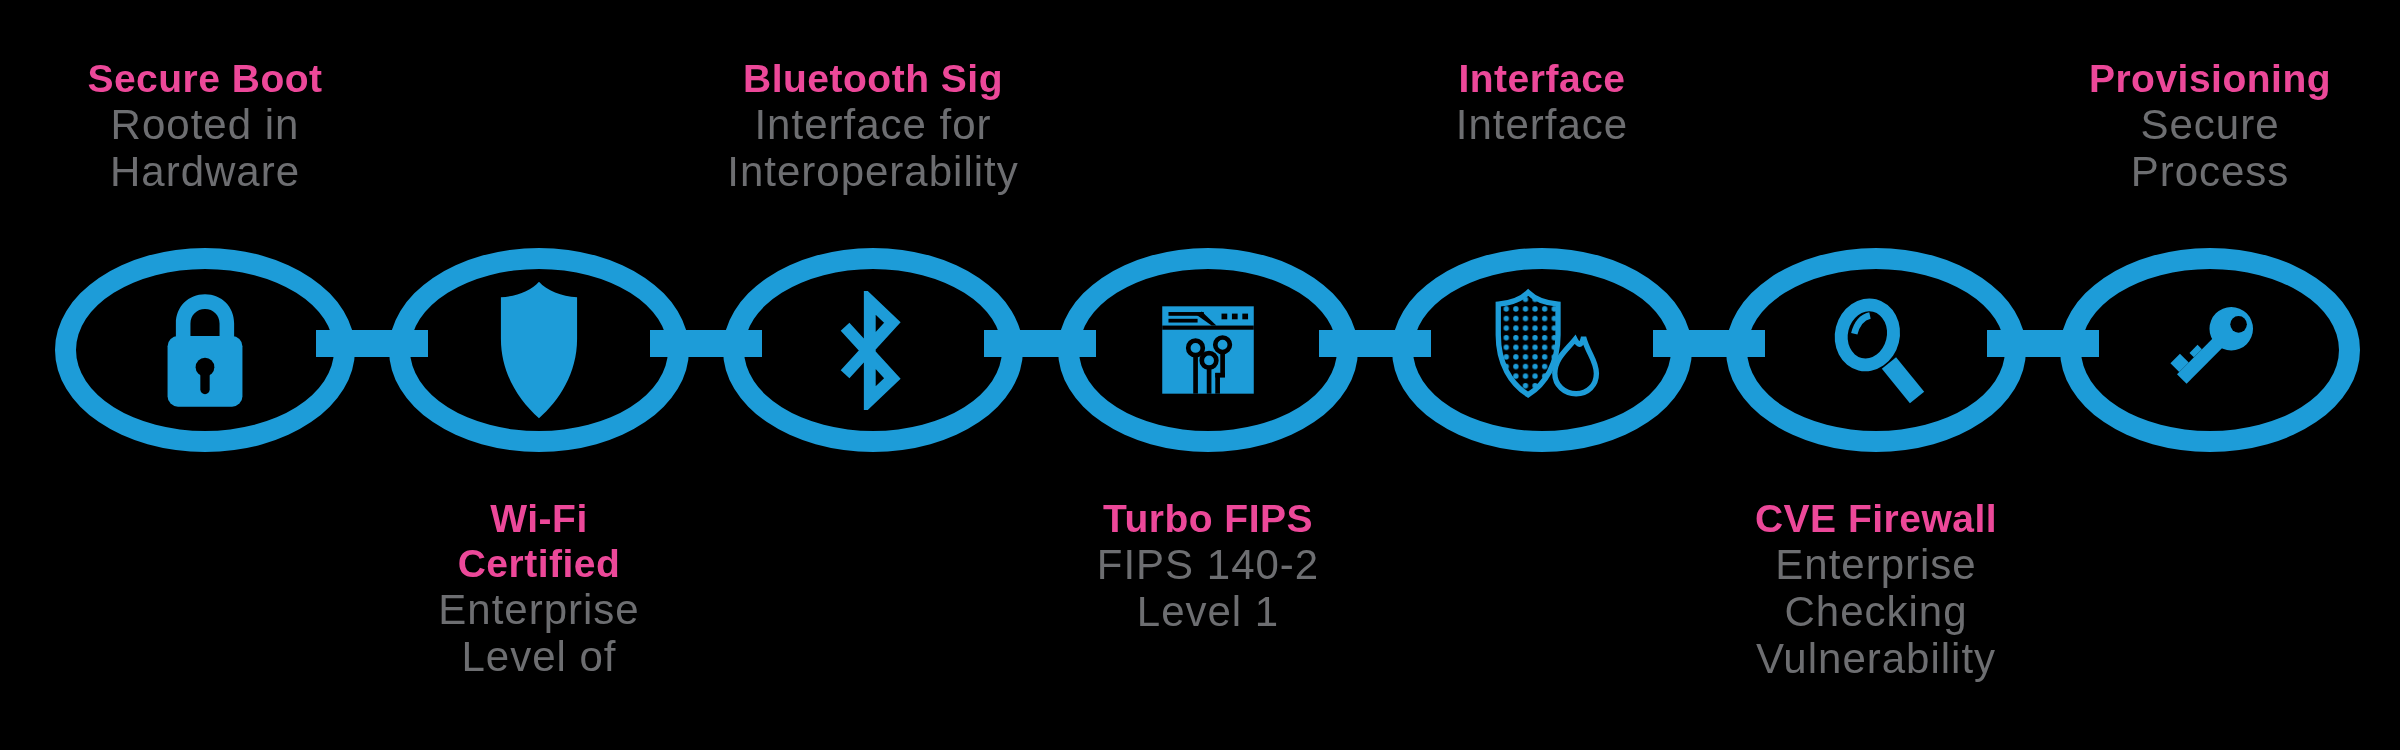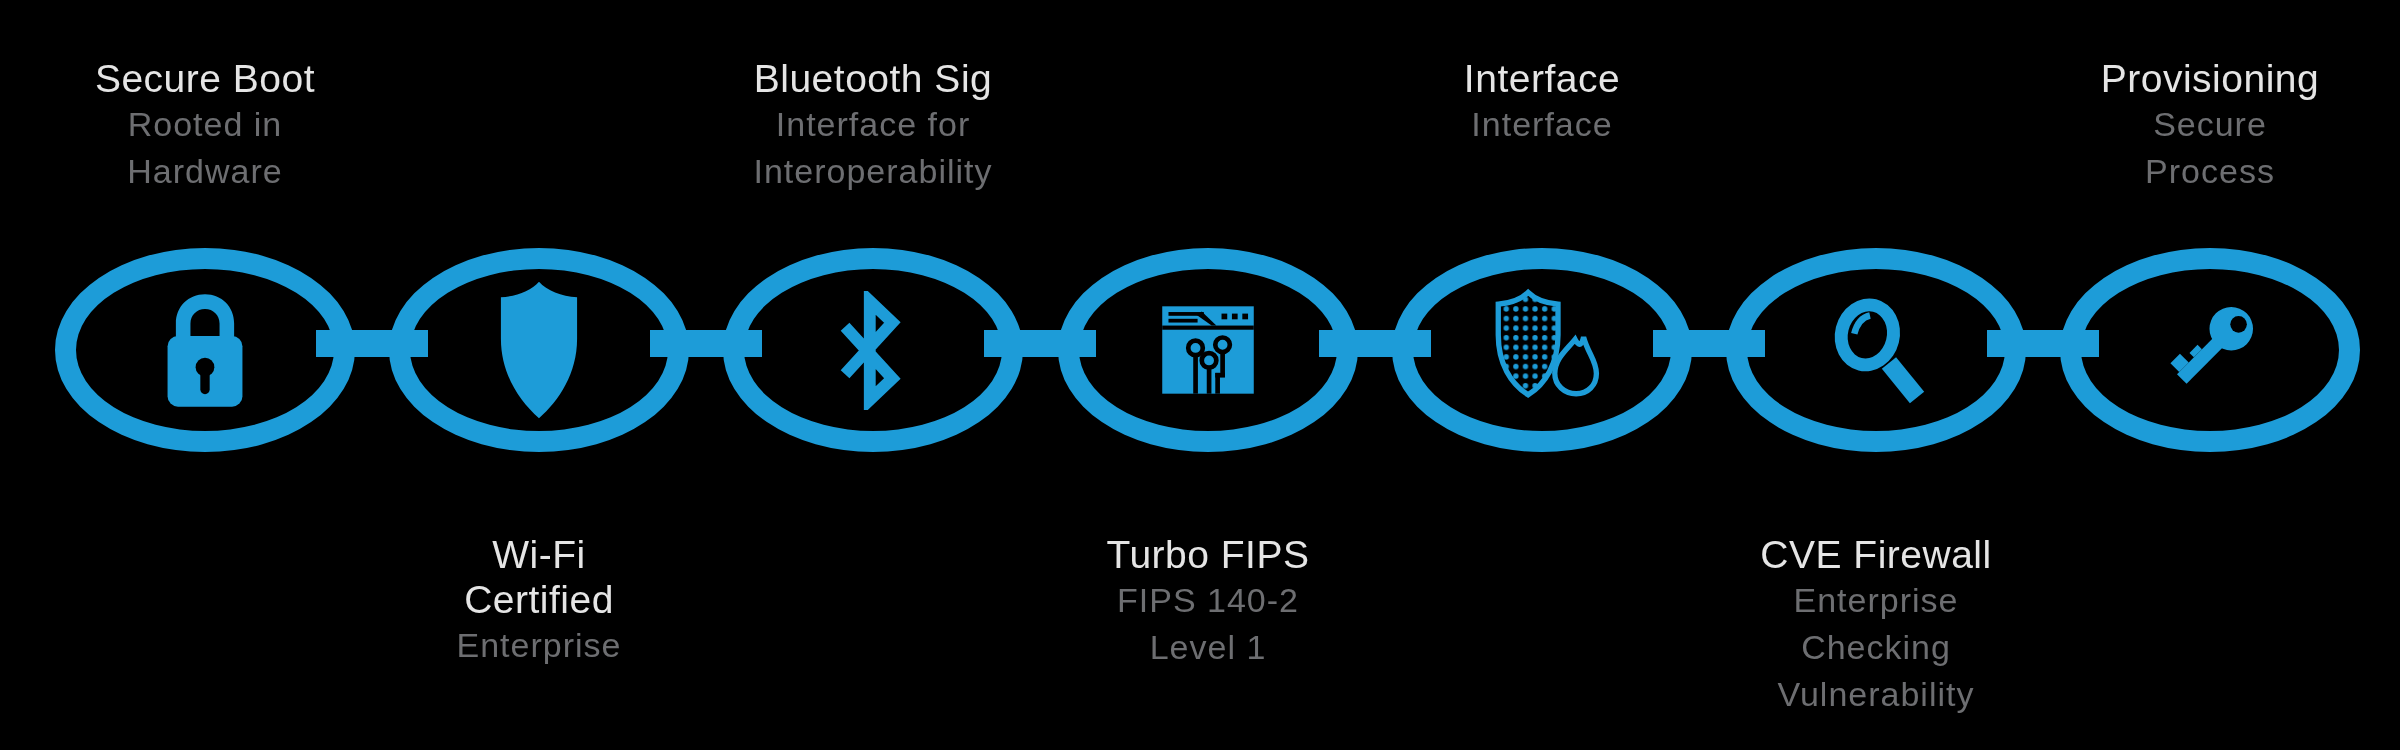--- a/index.html
+++ b/index.html
@@ -28,31 +28,31 @@
     width:300px;height:204px;
     display:flex;align-items:center;justify-content:center;
   }
   .icon-wrap svg{color:#1d9cd8;display:block;}
   
   .label{
     position:absolute;width:370px;
     text-align:center;
   }
   .label.top{top:56px;}
-  .label.bottom{top:496px;margin-top:36px;}
+  .label.bottom{top:496px;}
   .label .title-line{
     display:block;
-    color:#e5e5e5;
+    color:#ec4899;
     font-size:39px;line-height:45px;
-    font-weight:400;letter-spacing:.5px;
+    font-weight:700;letter-spacing:.5px;
   }
   .label .sub-line{
     display:block;
     color:#6d6e71;
-    font-size:34px;line-height:47px;
+    font-size:42px;line-height:47px;
     font-weight:400;letter-spacing:1px;
   }
   
   .o1{left:55px}.o2{left:389px}.o3{left:723px}.o4{left:1058px}.o5{left:1392px}.o6{left:1726px}.o7{left:2060px}
   .l1{left:20px}.l2{left:354px}.l3{left:688px}.l4{left:1023px}.l5{left:1357px}.l6{left:1691px}.l7{left:2025px}
   .c1{left:316px}.c2{left:650px}.c3{left:984px}.c4{left:1319px}.c5{left:1653px}.c6{left:1987px}
 </style>
 </head>
 <body>
 
@@ -61,20 +61,21 @@
   <div class="label top l1">
     <span class="title-line">Secure Boot</span>
     <span class="sub-line">Rooted in</span>
     <span class="sub-line">Hardware</span>
   </div>
 
   <div class="label bottom l2">
     <span class="title-line">Wi-Fi</span>
     <span class="title-line">Certified</span>
     <span class="sub-line">Enterprise</span>
+    <span class="sub-line">Level of</span>
   </div>
 
   <div class="label top l3">
     <span class="title-line">Bluetooth Sig</span>
     <span class="sub-line">Interface for</span>
     <span class="sub-line">Interoperability</span>
   </div>
 
   <div class="label bottom l4">
     <span class="title-line">Turbo FIPS</span>

